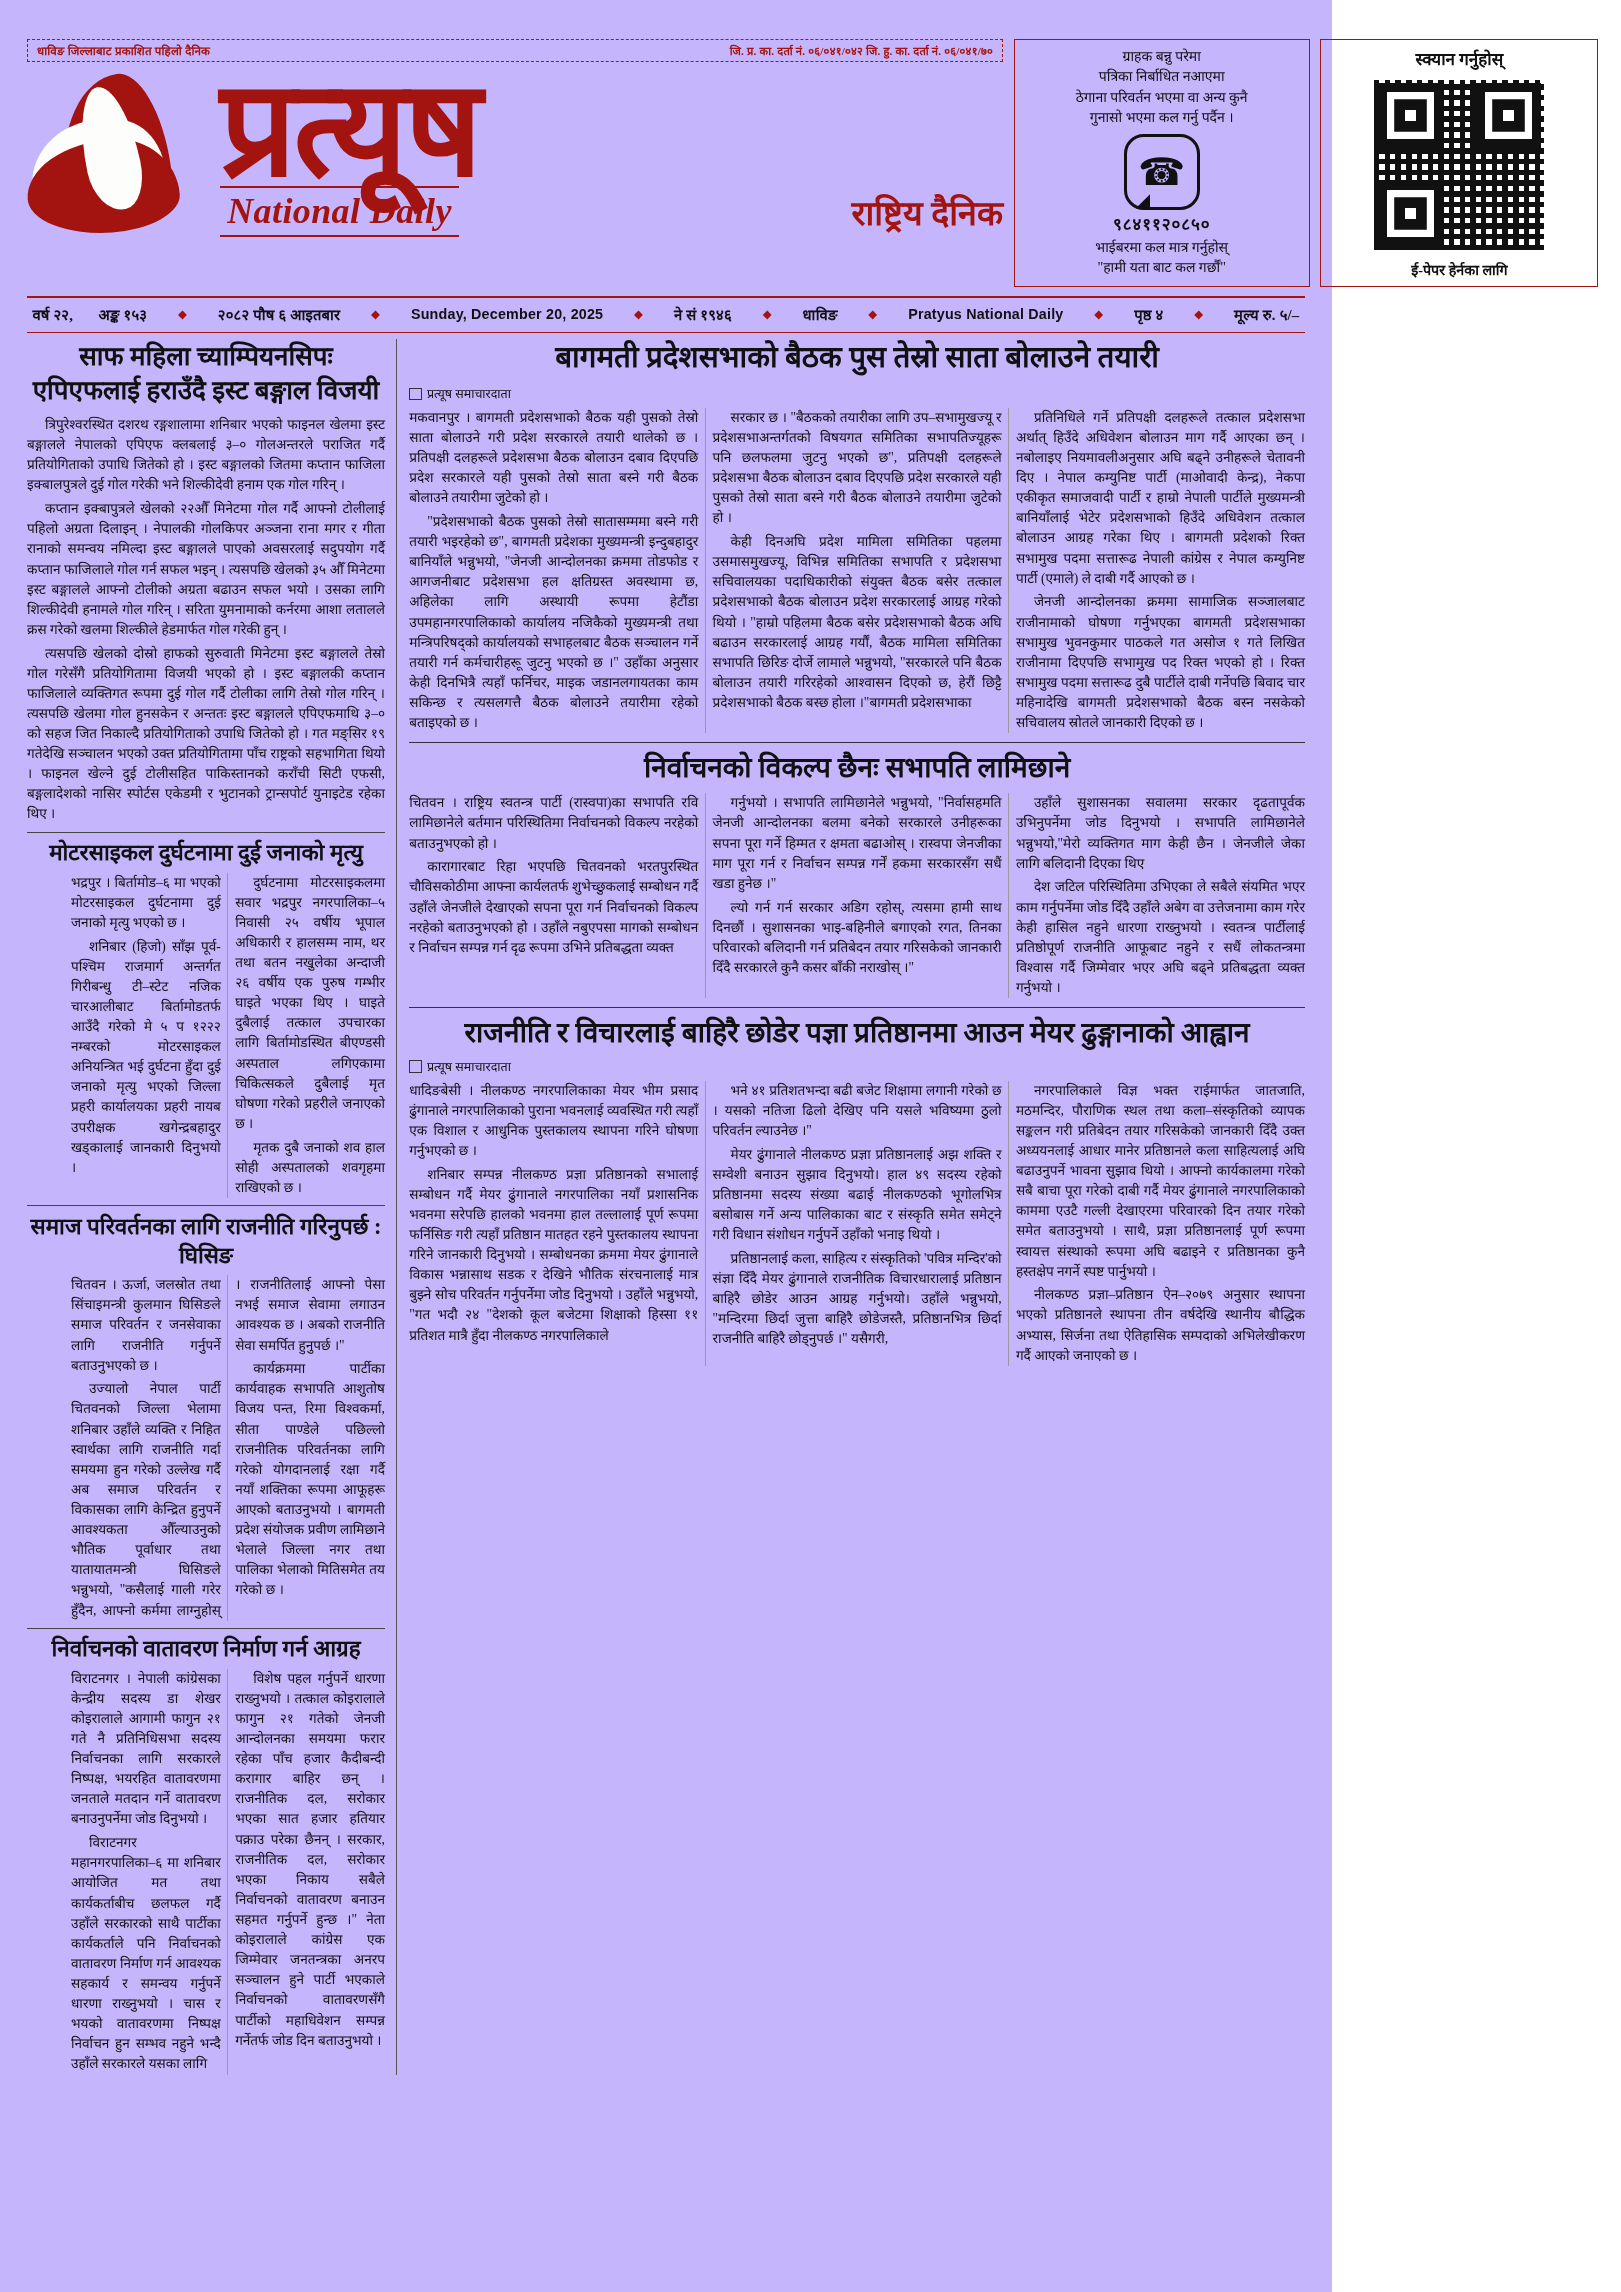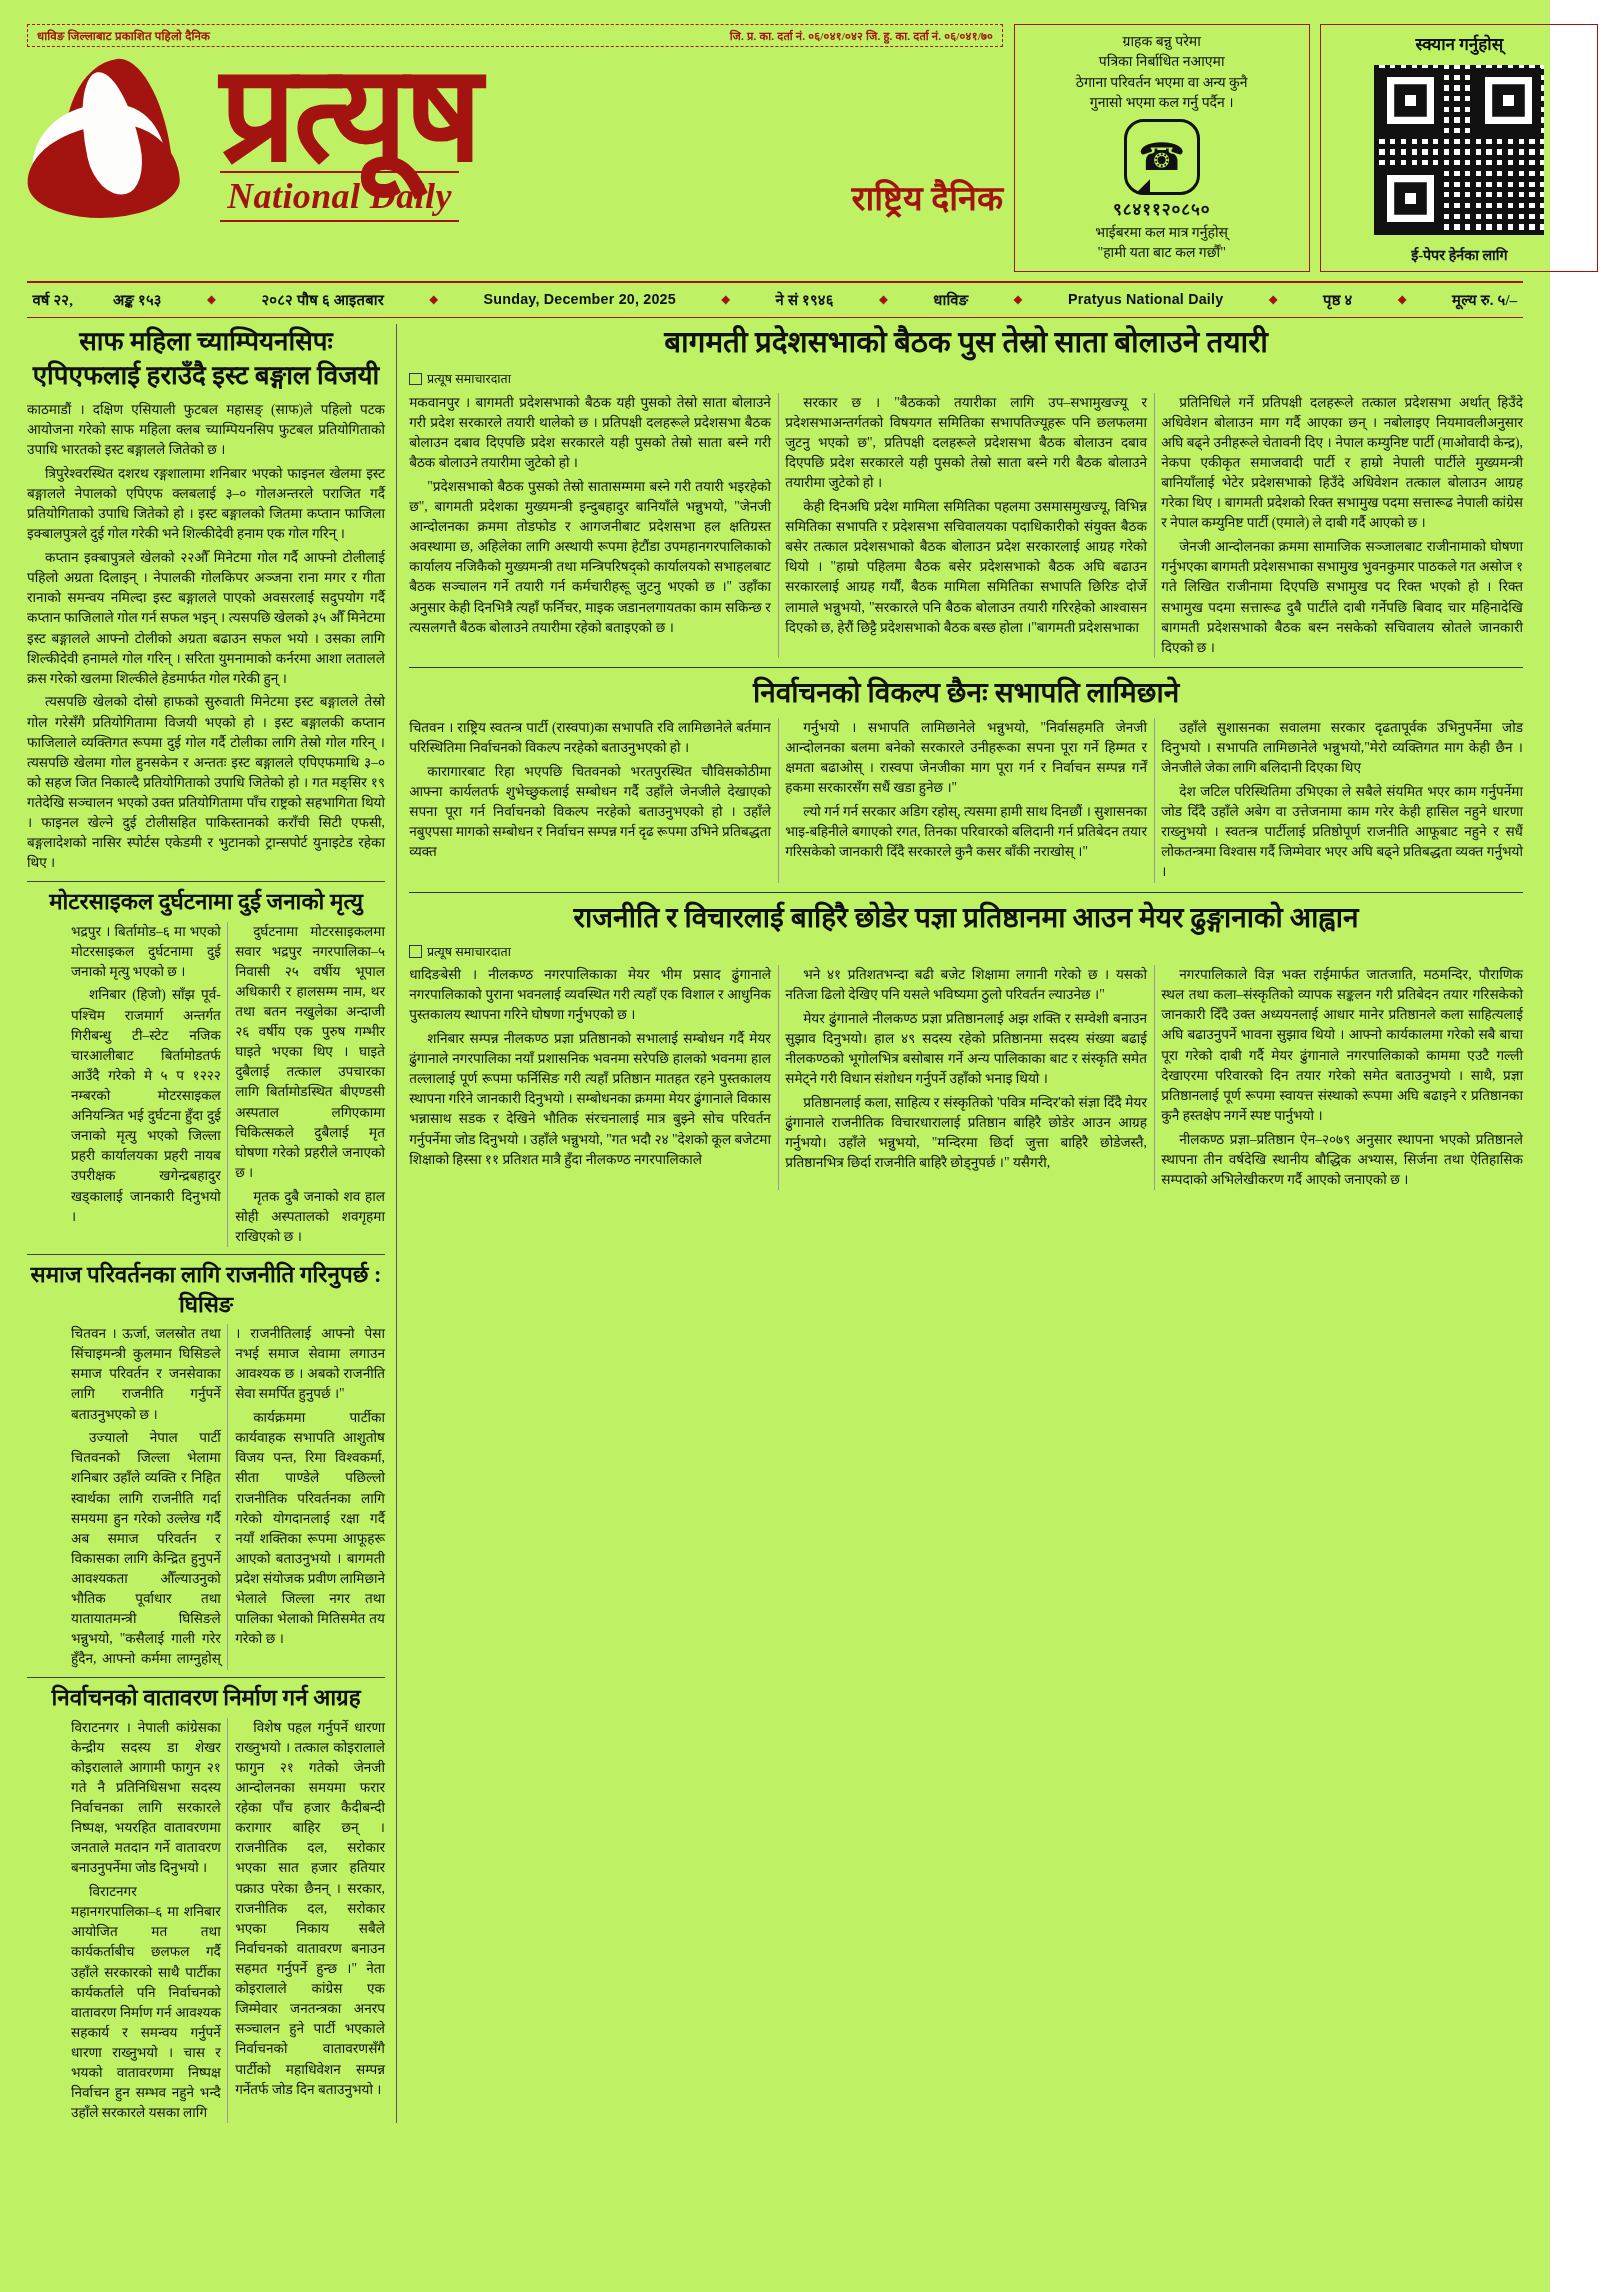--- a/index.html
+++ b/index.html
@@ -6,25 +6,25 @@
     margin: 0;
     padding: 0;
     background: #ffffff;
   }
   body {
     width: 1622px;
     font-family: "Liberation Serif", "DejaVu Serif", serif;
     color: #111;
   }
   .page {
-    width: 1550px;
+    width: 1332px;
     min-height: 2293px;
     box-sizing: border-box;
-    padding: 24px 27px 18px 27px;
-    background: #bef264;
+    padding: 39px 27px 18px 27px;
+    background: #c4b5fd;
     position: relative;
   }
 
   
   .masthead {
     display: flex;
     align-items: stretch;
     gap: 0px;
   }
   .mast-left {
@@ -376,21 +376,20 @@
   </div>
 
   <div class="rule-thin"></div>
 
   <div class="content">
 
     <div class="col-left">
 
       <div>
         <div class="hl-main">साफ महिला च्याम्पियनसिपः एपिएफलाई हराउँदै इस्ट बङ्गाल विजयी</div>
-        <p class="body first">काठमाडौं । दक्षिण एसियाली फुटबल महासङ् (साफ)ले पहिलो पटक आयोजना गरेको साफ महिला क्लब च्याम्पियनसिप फुटबल प्रतियोगिताको उपाधि भारतको इस्ट बङ्गालले जितेको छ ।</p>
         <p class="body">त्रिपुरेश्वरस्थित दशरथ रङ्गशालामा शनिबार भएको फाइनल खेलमा इस्ट बङ्गालले नेपालको एपिएफ क्लबलाई ३–० गोलअन्तरले पराजित गर्दै प्रतियोगिताको उपाधि जितेको हो । इस्ट बङ्गालको जितमा कप्तान फाजिला इक्बालपुत्रले दुई गोल गरेकी भने शिल्कीदेवी हनाम एक गोल गरिन् ।</p>
         <p class="body">कप्तान इक्बापुत्रले खेलको २२औँ मिनेटमा गोल गर्दै आफ्नो टोलीलाई पहिलो अग्रता दिलाइन् । नेपालकी गोलकिपर अञ्जना राना मगर र गीता रानाको समन्वय नमिल्दा इस्ट बङ्गालले पाएको अवसरलाई सदुपयोग गर्दै कप्तान फाजिलाले गोल गर्न सफल भइन् । त्यसपछि खेलको ३५ औँ मिनेटमा इस्ट बङ्गालले आफ्नो टोलीको अग्रता बढाउन सफल भयो । उसका लागि शिल्कीदेवी हनामले गोल गरिन् । सरिता युमनामाको कर्नरमा आशा लतालले क्रस गरेको खलमा शिल्कीले हेडमार्फत गोल गरेकी हुन् ।</p>
         <p class="body">त्यसपछि खेलको दोस्रो हाफको सुरुवाती मिनेटमा इस्ट बङ्गालले तेस्रो गोल गरेसँगै प्रतियोगितामा विजयी भएको हो । इस्ट बङ्गालकी कप्तान फाजिलाले व्यक्तिगत रूपमा दुई गोल गर्दै टोलीका लागि तेस्रो गोल गरिन् । त्यसपछि खेलमा गोल हुनसकेन र अन्ततः इस्ट बङ्गालले एपिएफमाथि ३–० को सहज जित निकाल्दै प्रतियोगिताको उपाधि जितेको हो । गत मङ्सिर १९ गतेदेखि सञ्चालन भएको उक्त प्रतियोगितामा पाँच राष्ट्रको सहभागिता थियो । फाइनल खेल्ने दुई टोलीसहित पाकिस्तानको कराँची सिटी एफसी, बङ्गलादेशको नासिर स्पोर्टस एकेडमी र भुटानको ट्रान्सपोर्ट युनाइटेड रहेका थिए ।</p>
       </div>
 
       <div class="hdiv"></div>
 
       <div>
         <div class="hl-sub">मोटरसाइकल दुर्घटनामा दुई जनाको मृत्यु</div>
         <div class="cols2">

